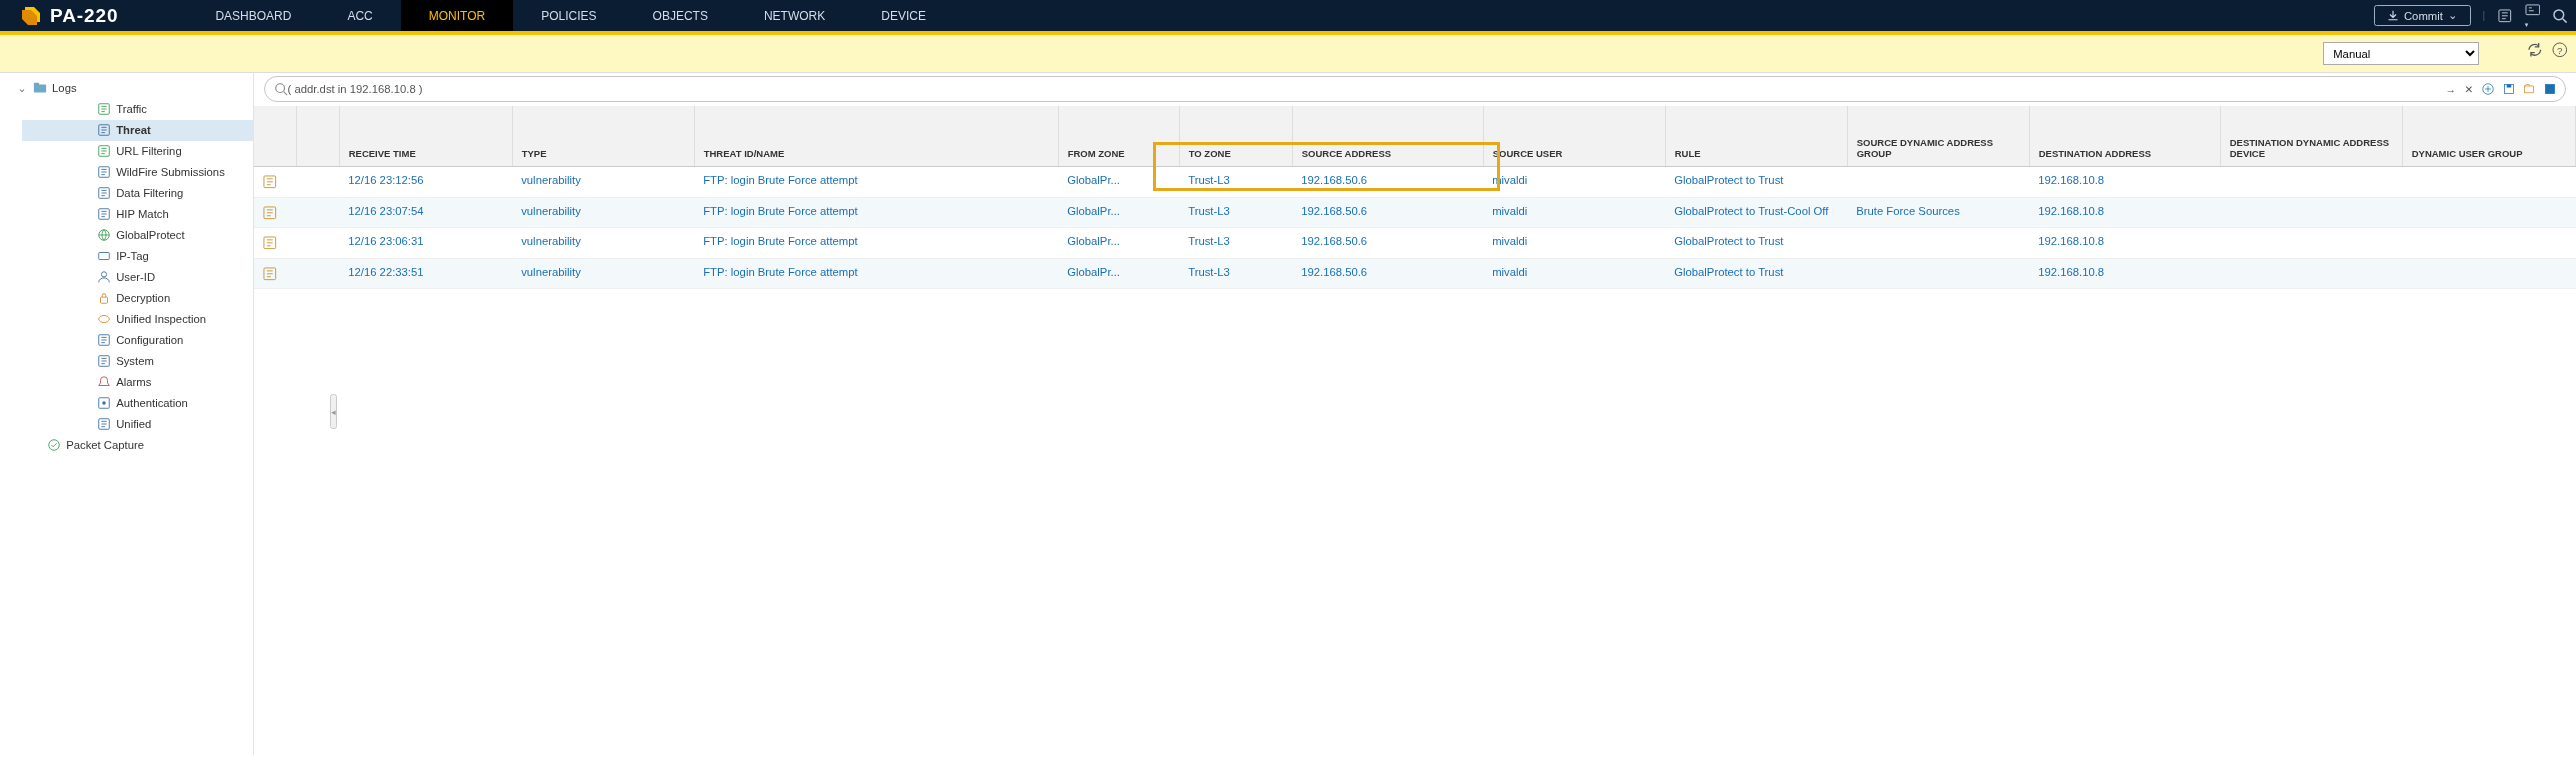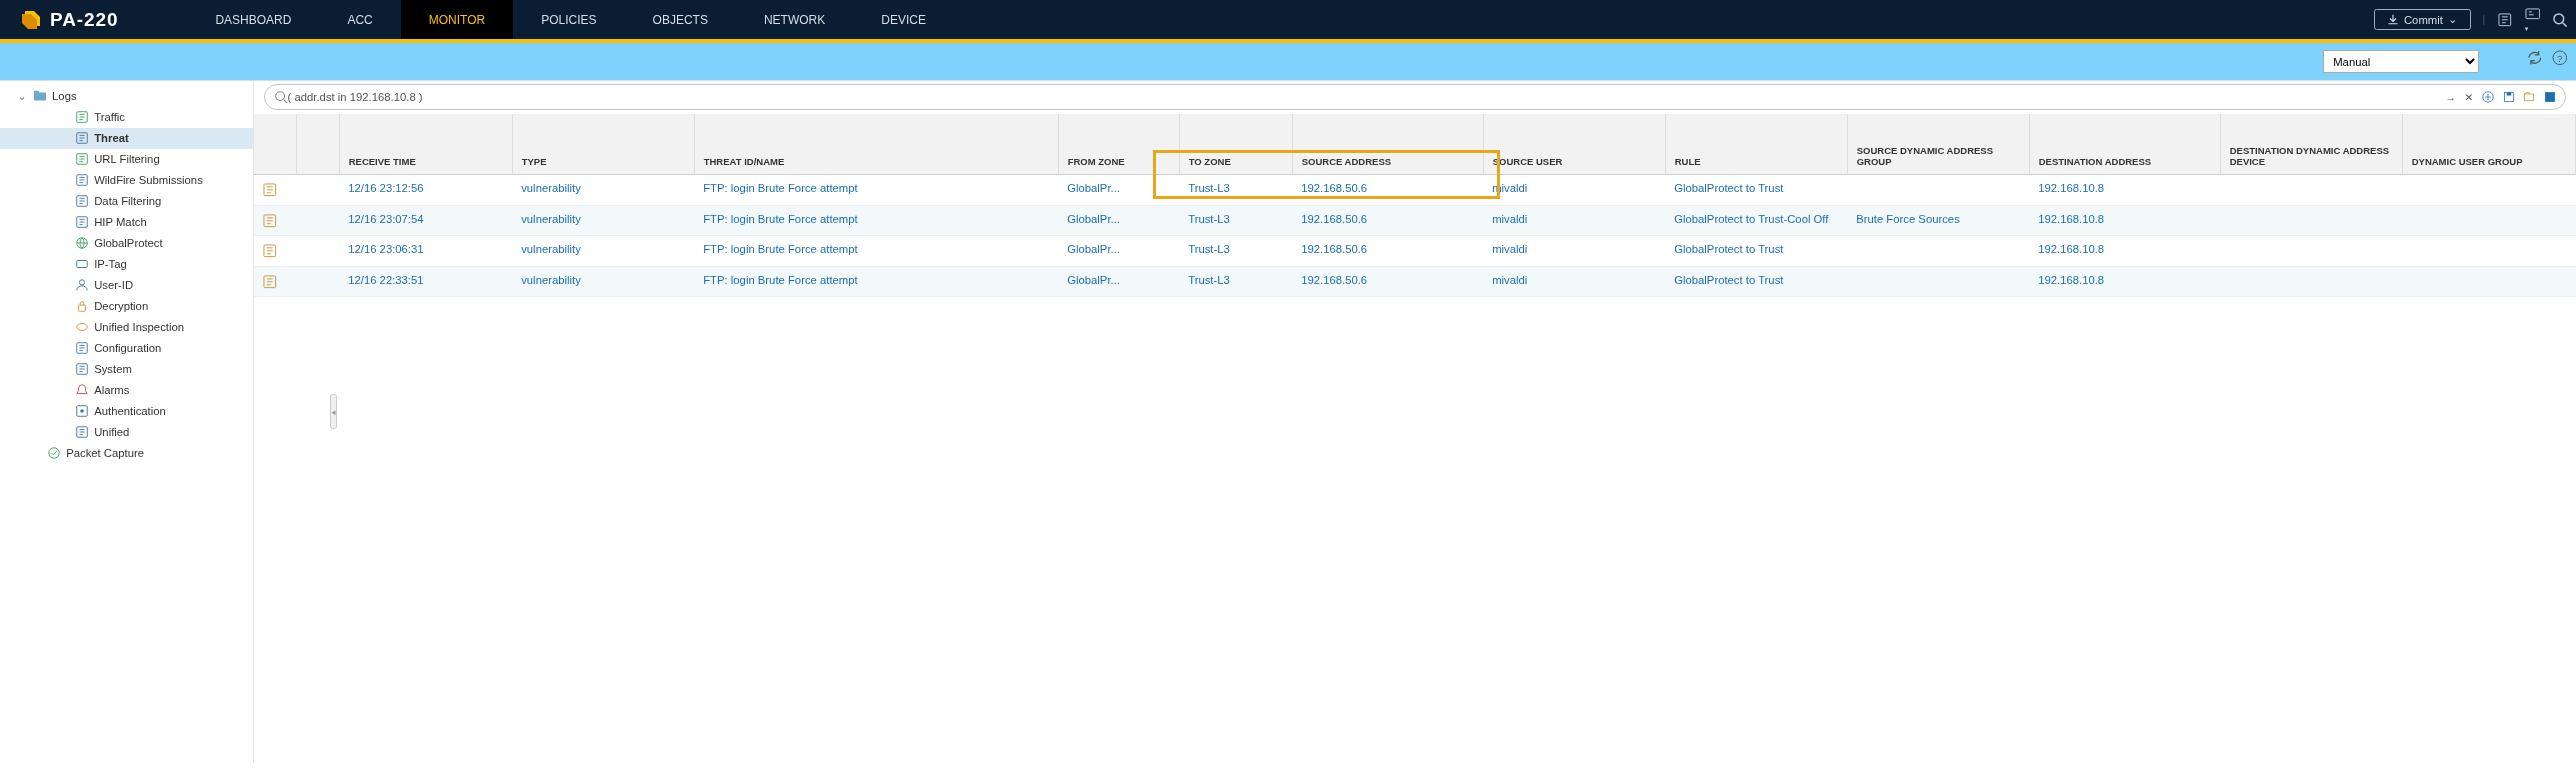--- a/index.html
+++ b/index.html
@@ -1,41 +1,41 @@
 <!DOCTYPE html>
 <html style="font-size:14px"><head>
 <meta charset="utf-8">
 <style>
 * { box-sizing: border-box; margin: 0; padding: 0; }
 body { font-family: Arial, Helvetica, sans-serif; font-size: 10.4px; width: 2576px; height: 772px; overflow: hidden; background: #fff; }
 
 
-.topbar { height: 39px; background: #0a1d33; display: flex; align-items: center; color: #fff; position: relative; }
+.topbar { height: 31px; background: #0a1d33; display: flex; align-items: center; color: #fff; position: relative; }
 .logo-box { display: flex; align-items: center; padding-left: 19px; gap: 7px; }
 .logo-mark { width: 24px; height: 24px; }
 .logo-text { font-size: 19px; font-weight: 700; letter-spacing: 0.9px; color: #fff; }
 .navtabs { display: flex; margin-left: 69px; height: 100%; }
 .navtab { padding: 0 28px; display: flex; align-items: center; color: #d6dee7; font-size: 12px; cursor: pointer; }
 .navtab.active { background: #000; color: #f9c200; }
 .topbar-right { position: absolute; right: 8px; display: flex; align-items: center; gap: 12px; }
 .commit-btn { border: 0.9px solid #9db0c1; border-radius: 2.6px; padding: 2.6px 12px; display: flex; align-items: center; gap: 5.2px; color: #d6dee7; font-size: 11.3px; cursor: pointer; }
 .top-icon { color: #bcc9d6; cursor: pointer; }
 .yellowbar { height: 3.5px; background: #f9c200; }
 
 
-.toolbar-row { height: 38px; background: #7dd3fc; border-bottom: 0.9px solid #ddd; position: relative; }
+.toolbar-row { height: 38px; background: #fef9c3; border-bottom: 0.9px solid #ddd; position: relative; }
 .manual-select { position: absolute; right: 97px; top: 7.8px; width: 156px; height: 22.6px; border: 0.9px solid #aaa; background: #fff; padding: 1.7px 5.2px; font-size: 11.3px; }
 .toolbar-icons { position: absolute; right: 8.7px; top: 7.8px; display: flex; gap: 8.7px; }
 
 
 .main { display: flex; height: calc(100% - 90px); }
 .sidebar { width: 330px; border-right: 0.9px solid #e3e3e3; background: #fff; overflow-y: auto; padding-top: 5.2px; }
 .tree-item { display: flex; align-items: center; gap: 5.2px; padding: 3.5px 7px 3.5px 17.3px; cursor: pointer; color: #333; font-size: 11.3px; }
 .tree-item.lvl2 { padding-left: 47px; }
-.tree-item.lvl3 { padding-left: 75px; }
+.tree-item.lvl3 { padding-left: 75px; margin-left: 22px; }
 .tree-item.selected { background: #d9e8f3; font-weight: bold; }
 .tree-item .chev { width: 10.4px; color: #6b7785; }
 .tree-icon { width: 14px; height: 14px; display: inline-flex; align-items: center; justify-content: center; }
 
 .content { flex: 1; display: flex; flex-direction: column; position: relative; }
 .filterbar { height: 33px; padding: 3.5px 10.4px; display: flex; align-items: center; }
 .filter-input-wrap { flex: 1; display: flex; align-items: center; border: 0.9px solid #c5c5c5; border-radius: 15.6px; height: 26px; padding: 0 8.7px; background: #fff; }
 .filter-input-wrap input { flex: 1; border: none; outline: none; font-size: 11.3px; color: #555; background: transparent; }
 .filter-actions { display: flex; gap: 8.7px; padding-left: 7px; align-items: center; }
 

